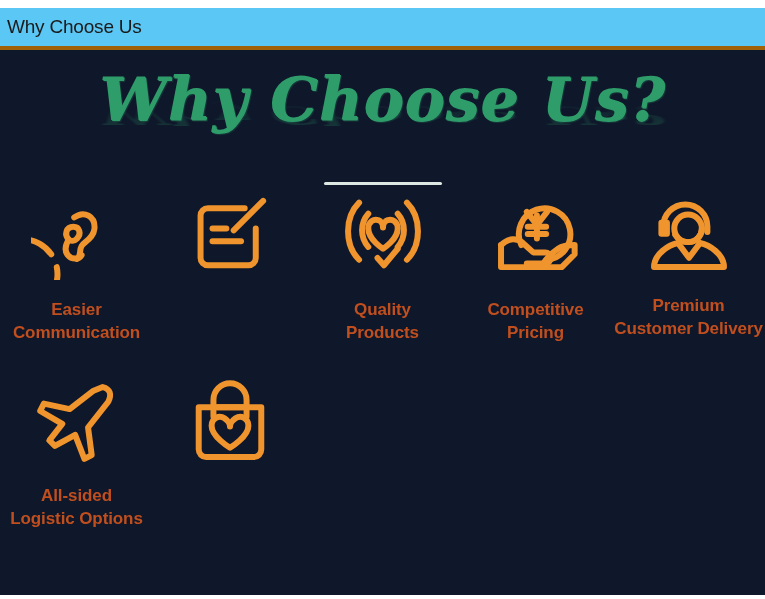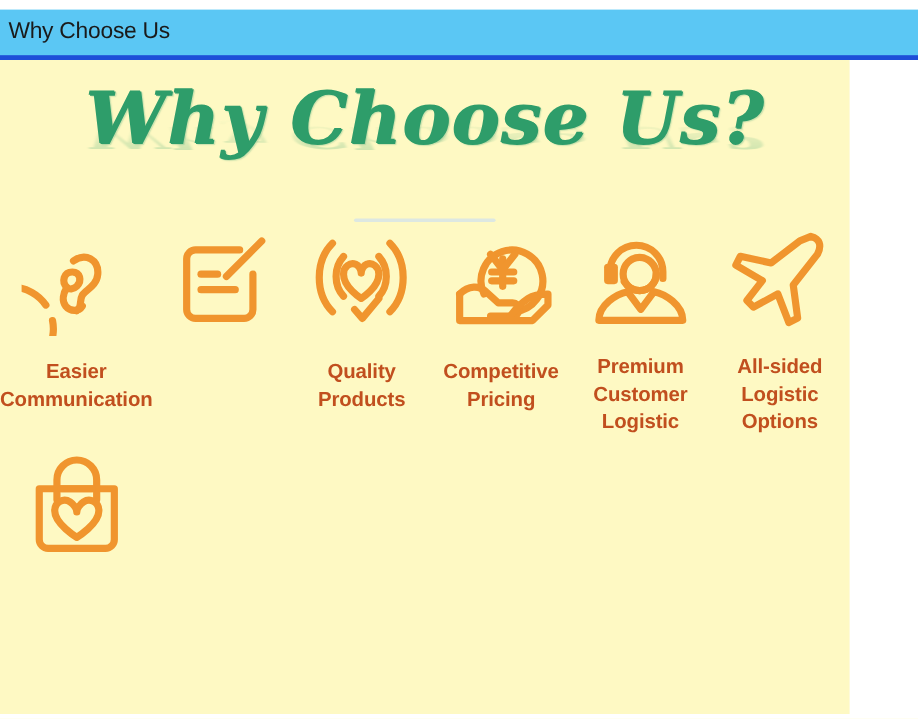--- a/index.html
+++ b/index.html
@@ -13,38 +13,38 @@
   body {
     background: #ffffff;
     font-family: "Liberation Sans", sans-serif;
     padding-top: 8px;
   }
 
   
   .titlebar {
     height: 42px;
     background: #5bc7f4;
-    border-bottom: 4px solid #1d4ed8;
+    border-bottom: 4px solid #a16207;
     display: flex;
     align-items: center;
     padding-left: 7px;
   }
   .titlebar-text {
     font-size: 19px;
     color: #1a1a1a;
     font-family: "Liberation Sans", sans-serif;
     letter-spacing: -0.2px;
   }
 
   
   .content {
     position: relative;
-    width: 708px;
+    width: 765px;
     height: 545px;
-    background: #fef9c3;
+    background: #0f172a;
   }
 
   
   .hero {
     text-align: center;
     padding-top: 12px;
     height: 102px;
     position: relative;
   }
   .hero-title {
@@ -88,21 +88,21 @@
     height: 3px;
     background: #dde8e2;
     margin: 46px auto 0 auto;
     border-radius: 2px;
   }
 
   
   .grid {
     margin-top: 34px;
     display: grid;
-    grid-template-columns: repeat(6, 1fr);
+    grid-template-columns: repeat(5, 1fr);
     grid-template-rows: repeat(2, 190px);
     row-gap: 0;
   }
   .cell {
     display: flex;
     flex-direction: column;
     align-items: center;
     justify-content: flex-start;
   }
   .icon-wrap {
@@ -224,21 +224,21 @@
           <path d="M22 44 A24 24 0 0 1 70 44 L70 50"></path>
           <path d="M20 40 H26 V52 H20 Z"></path>
 
           <path d="M64 46 A15 15 0 1 1 49 31 C57 31 64 38 64 46 Z"></path>
           <path d="M64 46 A15 15 0 0 1 49 61 C43 61 38 58 35 53"></path>
 
           <path d="M12 88 C12 74 28 64 38 62 L50 78 L62 62 C72 64 88 74 88 88 Z"></path>
         </svg>
       </div>
       <div class="cell-label">Premium
-Customer Logistic</div>
+Customer Delivery</div>
     </div>
 
     <div class="cell row2">
       <div class="icon-wrap">
         <svg viewBox="0 0 100 100" fill="none" stroke="#f0952e" stroke-width="6.5" stroke-linecap="round" stroke-linejoin="round">
           <path d="M78 12 C86 14 88 20 84 28 L62 56 L66 86 L58 90 L48 64
                    L26 76 L20 70 L34 52 L10 38 L14 30 L42 36 L68 16 Z"></path>
         </svg>
       </div>
       <div class="cell-label">All-sided

